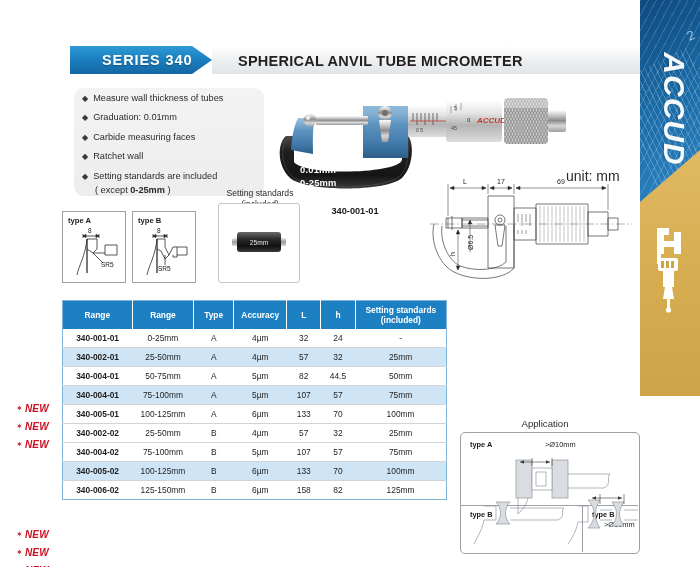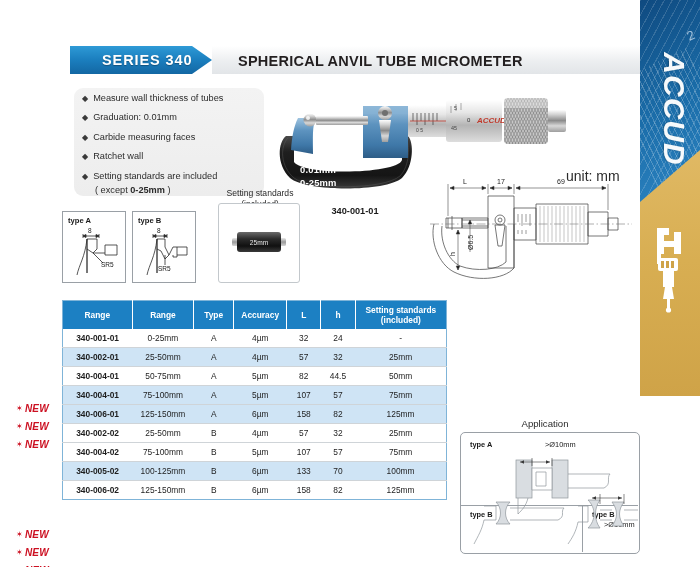--- a/index.html
+++ b/index.html
@@ -437,28 +437,28 @@
       </tr>
       <tr class="alt">
         <td class="code">340-004-01</td>
         <td>75-100mm</td>
         <td>A</td>
         <td>5µm</td>
         <td>107</td>
         <td>57</td>
         <td>75mm</td>
       </tr>
-      <tr class="alt">
-        <td class="code">340-006-01</td>
-        <td>125-150mm</td>
+      <tr class="plain">
+        <td class="code">340-005-01</td>
+        <td>100-125mm</td>
         <td>A</td>
         <td>6µm</td>
-        <td>158</td>
-        <td>82</td>
-        <td>125mm</td>
+        <td>133</td>
+        <td>70</td>
+        <td>100mm</td>
       </tr>
       <tr class="plain">
         <td class="code">340-002-02</td>
         <td>25-50mm</td>
         <td>B</td>
         <td>4µm</td>
         <td>57</td>
         <td>32</td>
         <td>25mm</td>
       </tr>

